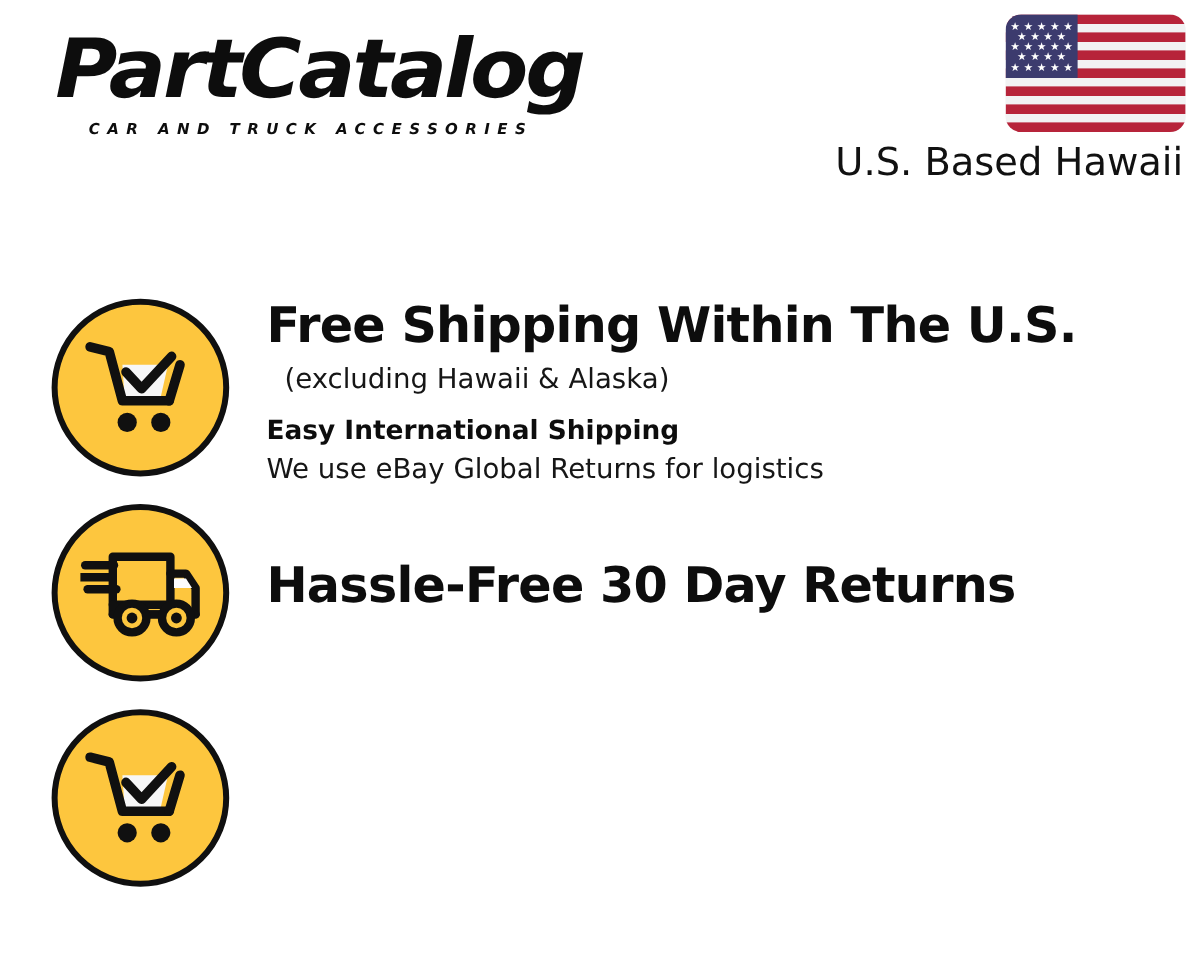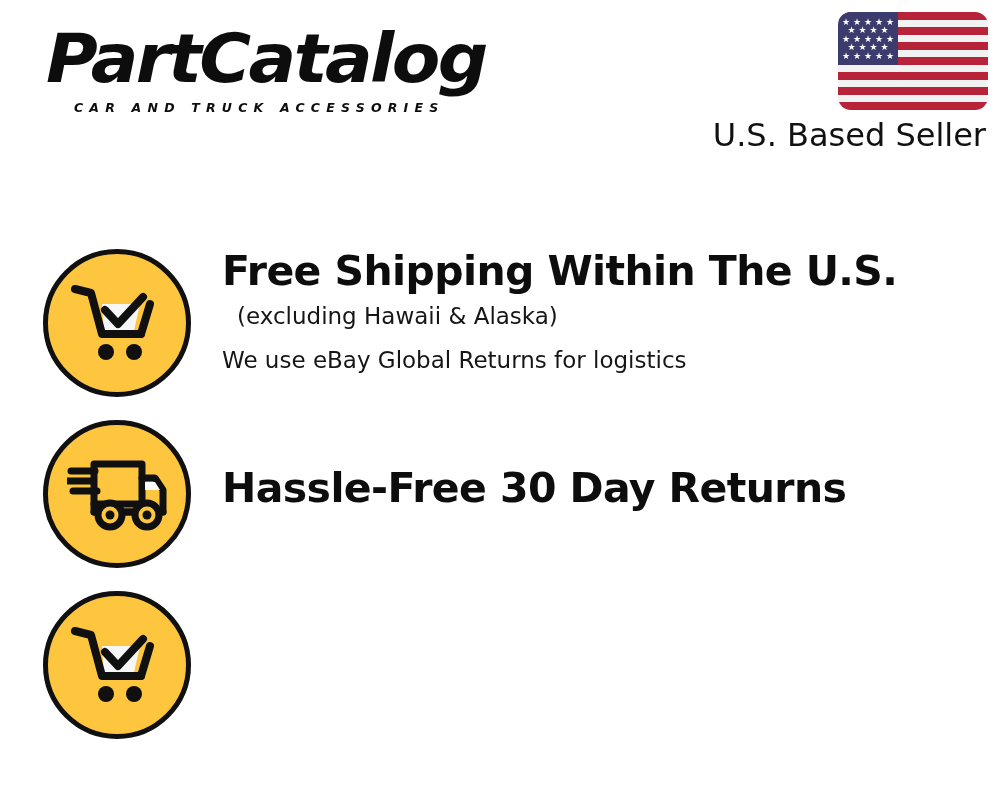--- a/index.html
+++ b/index.html
@@ -246,36 +246,37 @@
       <div class="star-row">
           <span>★</span>
           <span>★</span>
           <span>★</span>
           <span>★</span>
           <span>★</span>
         </div>
     </div>
   </div>
 
-  <div class="seller-text">U.S. Based Seller</div>
+  <div class="seller-text">U.S. Based Hawaii</div>
 
   <div class="feature" id="feature-0">
     <div class="icon-circle">
       <svg width="92" height="82" viewBox="0 0 92 82" xmlns="http://www.w3.org/2000/svg">
         <polygon points="31,22 69,22 62,53 33,53" fill="#f7f7f7"></polygon>
         <path d="M4 7 L20 11 L31 52 L70 52" fill="none" stroke="#101010" stroke-width="8" stroke-linecap="round" stroke-linejoin="round"></path>
         <path d="M70 52 L79 22" fill="none" stroke="#101010" stroke-width="8" stroke-linecap="round" stroke-linejoin="round"></path>
         <path d="M34 28 L47 42 L72 15" fill="none" stroke="#101010" stroke-width="8" stroke-linecap="round" stroke-linejoin="round"></path>
         <circle cx="35" cy="70" r="8" fill="#101010"></circle>
         <circle cx="63" cy="70" r="8" fill="#101010"></circle>
       </svg>
     </div>
     <div class="text-col">
       <div class="f-title">Free Shipping Within The U.S.</div>
       <div class="f-sub note">(excluding Hawaii &amp; Alaska)</div>
+      <div class="f-sub-strong">Easy International Shipping</div>
       <div class="f-sub">We use eBay Global Returns for logistics</div>
     </div>
   </div>
 
   <div class="feature" id="feature-1">
     <div class="icon-circle">
       <svg width="100" height="74" viewBox="0 0 100 74" xmlns="http://www.w3.org/2000/svg">
         <g stroke="#101010" stroke-width="7" stroke-linecap="round" stroke-linejoin="round" fill="none">
           <line x1="4" y1="14" x2="28" y2="14"></line>
           <line x1="0" y1="24" x2="24" y2="24"></line>

